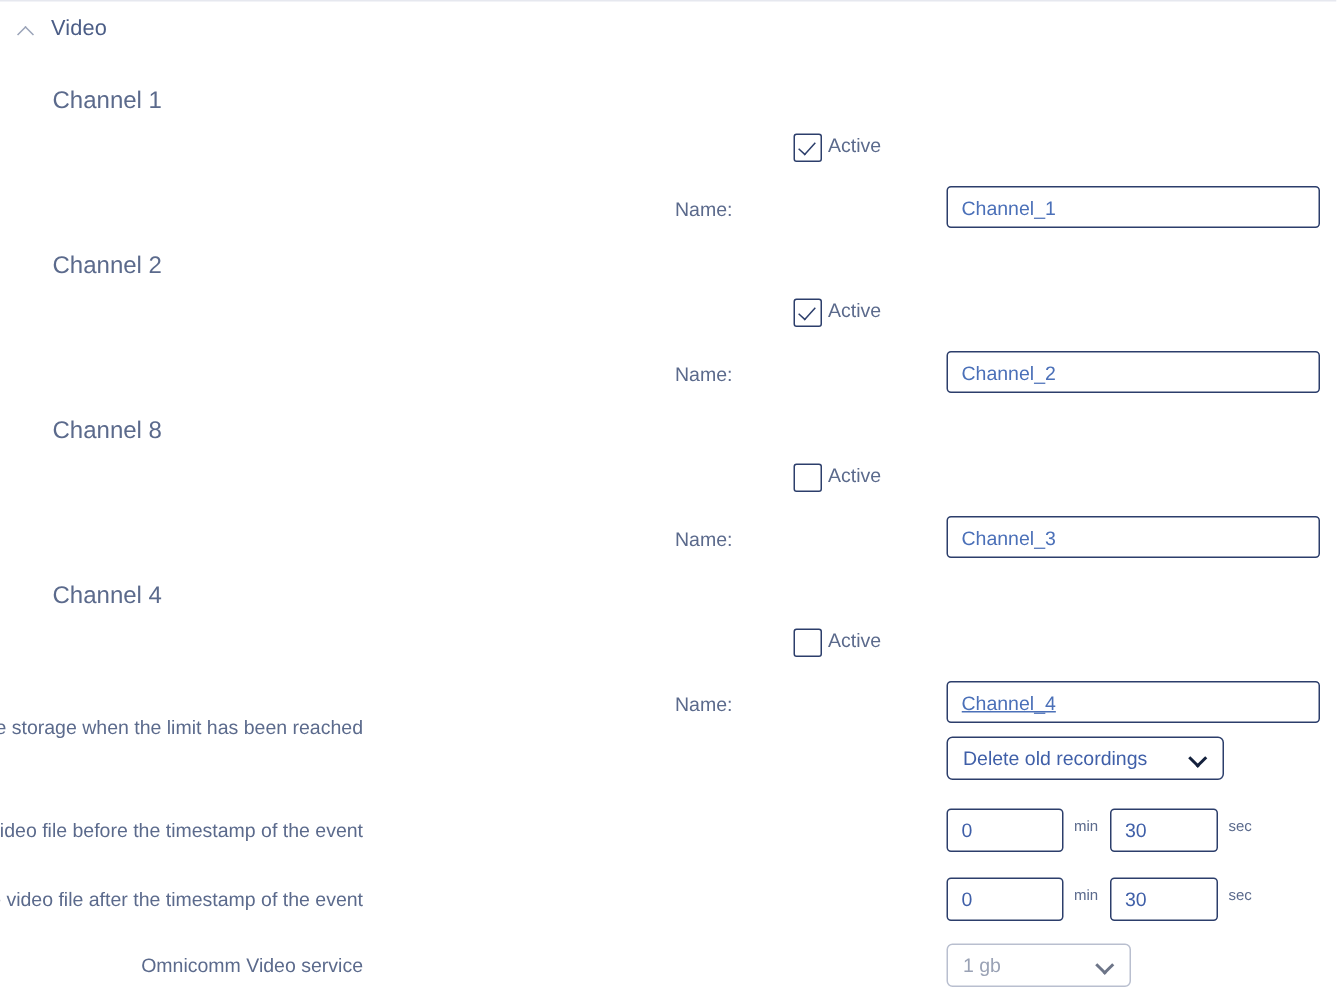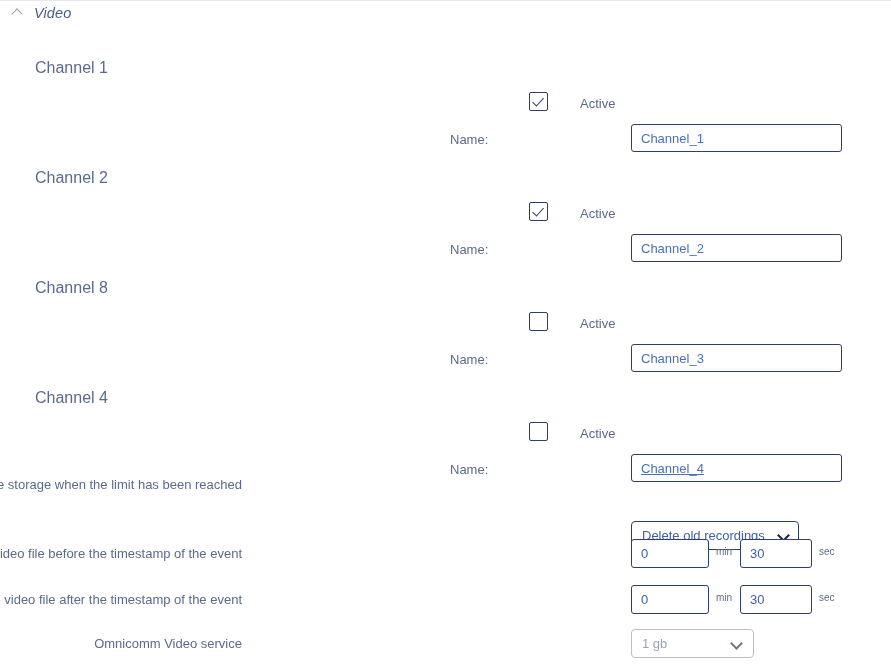--- a/index.html
+++ b/index.html
@@ -27,26 +27,25 @@
     height: 1px;
     background: #e6e8ef;
   }
 
   
   .section-header {
     position: absolute;
     left: 12px;
     top: 5px;
     display: flex;
-    align-items: flex-start;
+    align-items: flex-end;
     gap: 9px;
     height: 22px;
     cursor: pointer;
     user-select: none;
-    font-style: italic;
   }
   .chevron-up {
     width: 13px;
     height: 13px;
     position: relative;
     flex: none;
   }
   .chevron-up::before {
     content: "";
     position: absolute;
@@ -71,22 +70,22 @@
     font-size: 16px;
     color: #5b6a8c;
     white-space: nowrap;
   }
 
   
   .check-row {
     position: absolute;
     left: 529px;
     display: flex;
-    align-items: flex-end;
-    gap: 32px;
+    align-items: flex-start;
+    gap: 4px;
     height: 22px;
   }
   .checkbox {
     width: 19px;
     height: 19px;
     border: 1.6px solid #2c3e6b;
     border-radius: 2px;
     box-sizing: border-box;
     background: #ffffff;
     position: relative;
@@ -113,21 +112,21 @@
   .name-label {
     position: absolute;
     left: 450px;
     width: 155px;
     font-size: 13px;
     color: #5b6a8c;
   }
   .text-input {
     position: absolute;
     left: 631px;
-    width: 211px;
+    width: 249px;
     height: 28px;
     box-sizing: border-box;
     border: 1.4px solid #2c3e6b;
     border-radius: 3px;
     background: #ffffff;
     color: #4b70b8;
     font-family: "Liberation Sans", sans-serif;
     font-size: 13px;
     padding: 0 9px;
     outline: none;
@@ -254,21 +253,21 @@
 <div class="channel-label" style="top:389px">Channel 4</div>
 
 <div class="check-row" style="top:419px">
   <span class="checkbox"></span>
   <span class="check-caption">Active</span>
 </div>
 <div class="name-label" style="top:462px">Name:</div>
 <input class="text-input" style="top: 454px; text-decoration: underline;" value="Channel_4">
 
 <div class="setting-label" style="top:477px">Video file storage when the limit has been reached</div>
-<div class="select-box" style="left:631px;top:521px;width:168px">
+<div class="select-box" style="left:631px;top:491px;width:185px">
   <span class="sel-value">Delete old recordings</span>
   <span class="caret"></span>
 </div>
 
 <div class="setting-label" style="top:546px">Duration of the video file before the timestamp of the event</div>
 <input class="num-input" style="left: 631px; top: 539px;" value="0">
 <span class="unit" style="left:716px;top:546px">min</span>
 <input class="num-input" style="left: 740px; top: 539px; width: 72px;" value="30">
 <span class="unit" style="left:819px;top:546px">sec</span>
 

